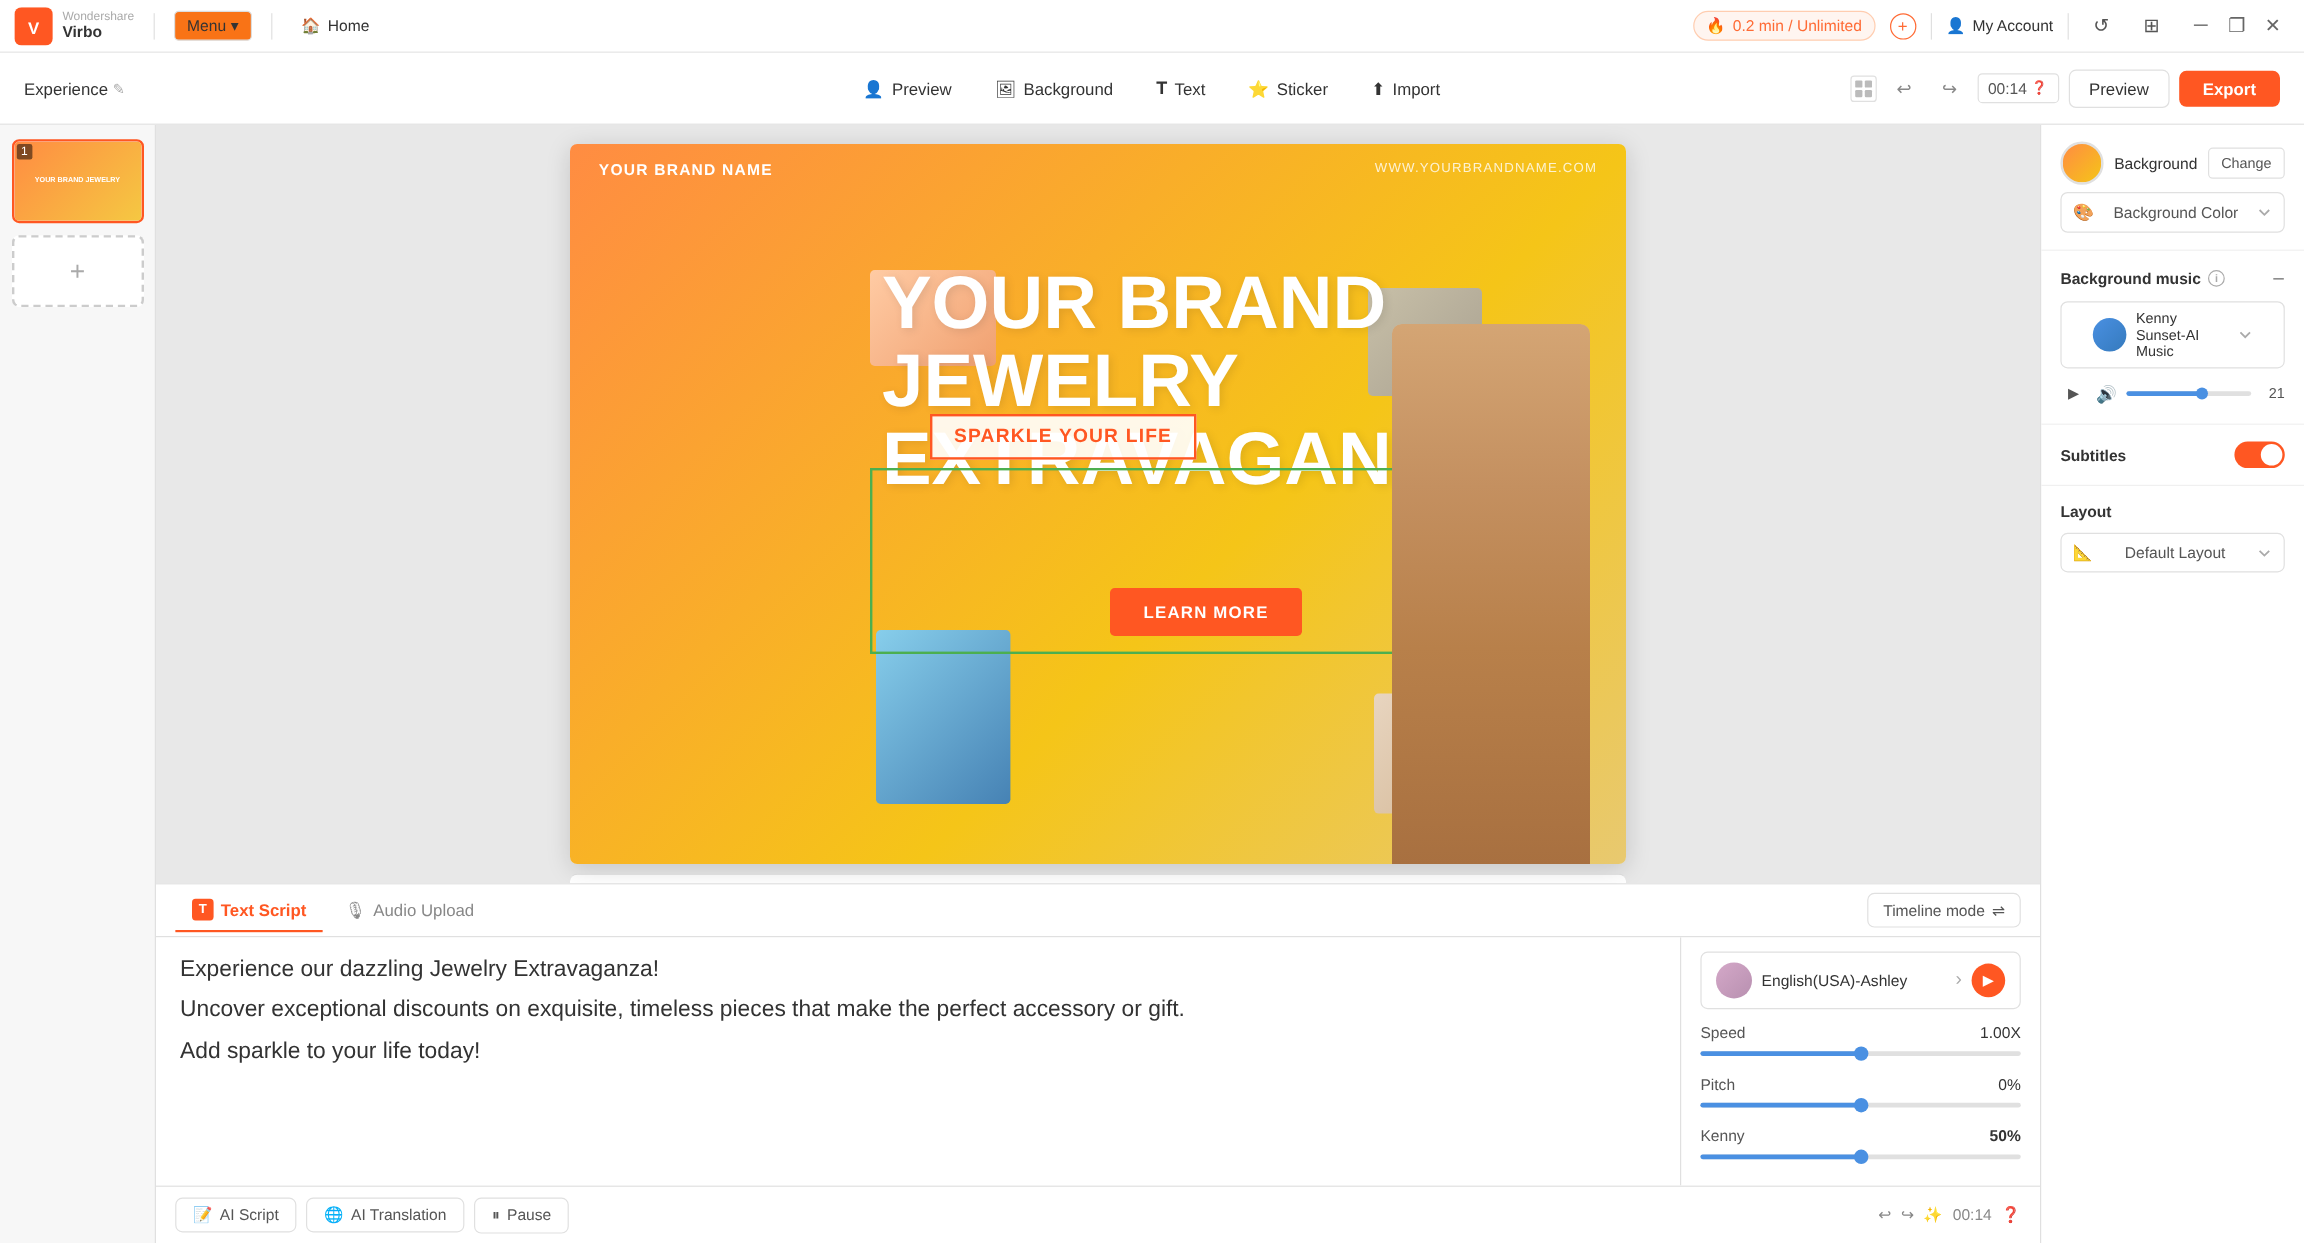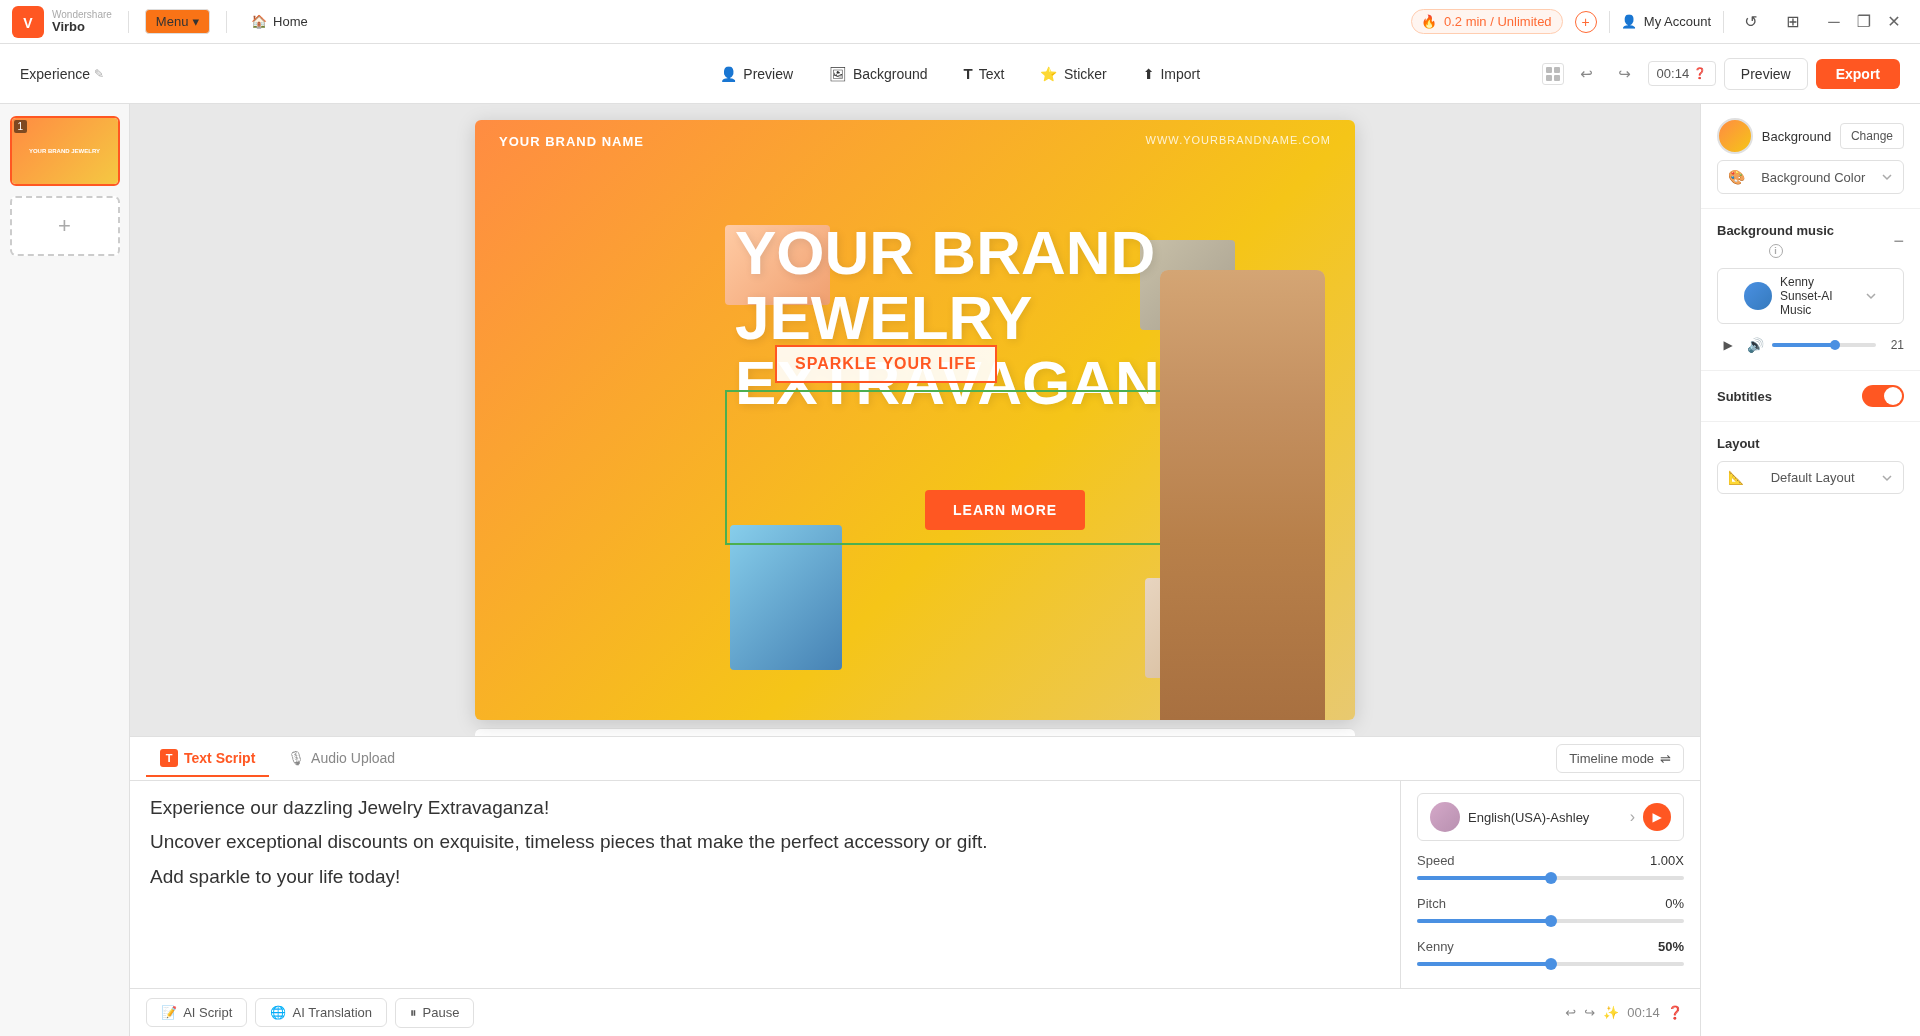--- a/index.html
+++ b/index.html
@@ -338,21 +338,21 @@
     }
     .right-section { padding: 14px 16px; border-bottom: 1px solid #f0f0f0; }
     .bg-color-swatch { width: 36px; height: 36px; border-radius: 50%; background: linear-gradient(135deg, #ff8c42, #f5c518); border: 2px solid #e0e0e0; }
     .bg-row { display: flex; align-items: center; justify-content: space-between; }
     .bg-label { font-size: 13px; color: #333; font-weight: 500; }
     .change-btn { padding: 5px 10px; border: 1px solid #e0e0e0; border-radius: 4px; cursor: pointer; font-size: 12px; color: #555; background: #fff; }
     .dropdown-row { display: flex; align-items: center; justify-content: space-between; padding: 8px 10px; border: 1px solid #e0e0e0; border-radius: 6px; cursor: pointer; font-size: 13px; color: #555; margin-top: 6px; }
     .dropdown-row svg { color: #aaa; }
     .music-section { padding: 14px 16px; border-bottom: 1px solid #f0f0f0; }
     .music-title-row { display: flex; align-items: center; justify-content: space-between; margin-bottom: 10px; }
-    .music-title { font-size: 13px; font-weight: 600; color: #333; display: flex; align-items: center; gap: 6px; flex-direction: column; }
+    .music-title { font-size: 13px; font-weight: 600; color: #333; display: flex; align-items: center; gap: 6px; }
     .minus-btn { cursor: pointer; color: #888; font-size: 18px; line-height: 1; }
     .music-selector { display: flex; align-items: center; gap: 8px; padding: 6px 26px; border: 1px solid #e0e0e0; border-radius: 6px; cursor: pointer; margin-bottom: 10px; }
     .music-avatar { width: 28px; height: 28px; border-radius: 50%; background: linear-gradient(135deg, #4a90e2, #357abd); }
     .music-name { flex: 1; font-size: 12px; color: #333; }
     .music-controls { display: flex; align-items: center; gap: 8px; }
     .music-play-btn { width: 22px; height: 22px; display: flex; align-items: center; justify-content: center; cursor: pointer; color: #555; font-size: 12px; }
     .music-vol-icon { font-size: 14px; color: #888; }
     .music-volume-track { flex: 1; height: 4px; background: #e0e0e0; border-radius: 2px; position: relative; }
     .music-volume-fill { width: 60%; height: 100%; background: #4a90e2; border-radius: 2px; }
     .music-volume-thumb { width: 10px; height: 10px; background: #4a90e2; border-radius: 50%; position: absolute; top: -3px; left: 60%; transform: translateX(-50%); }

